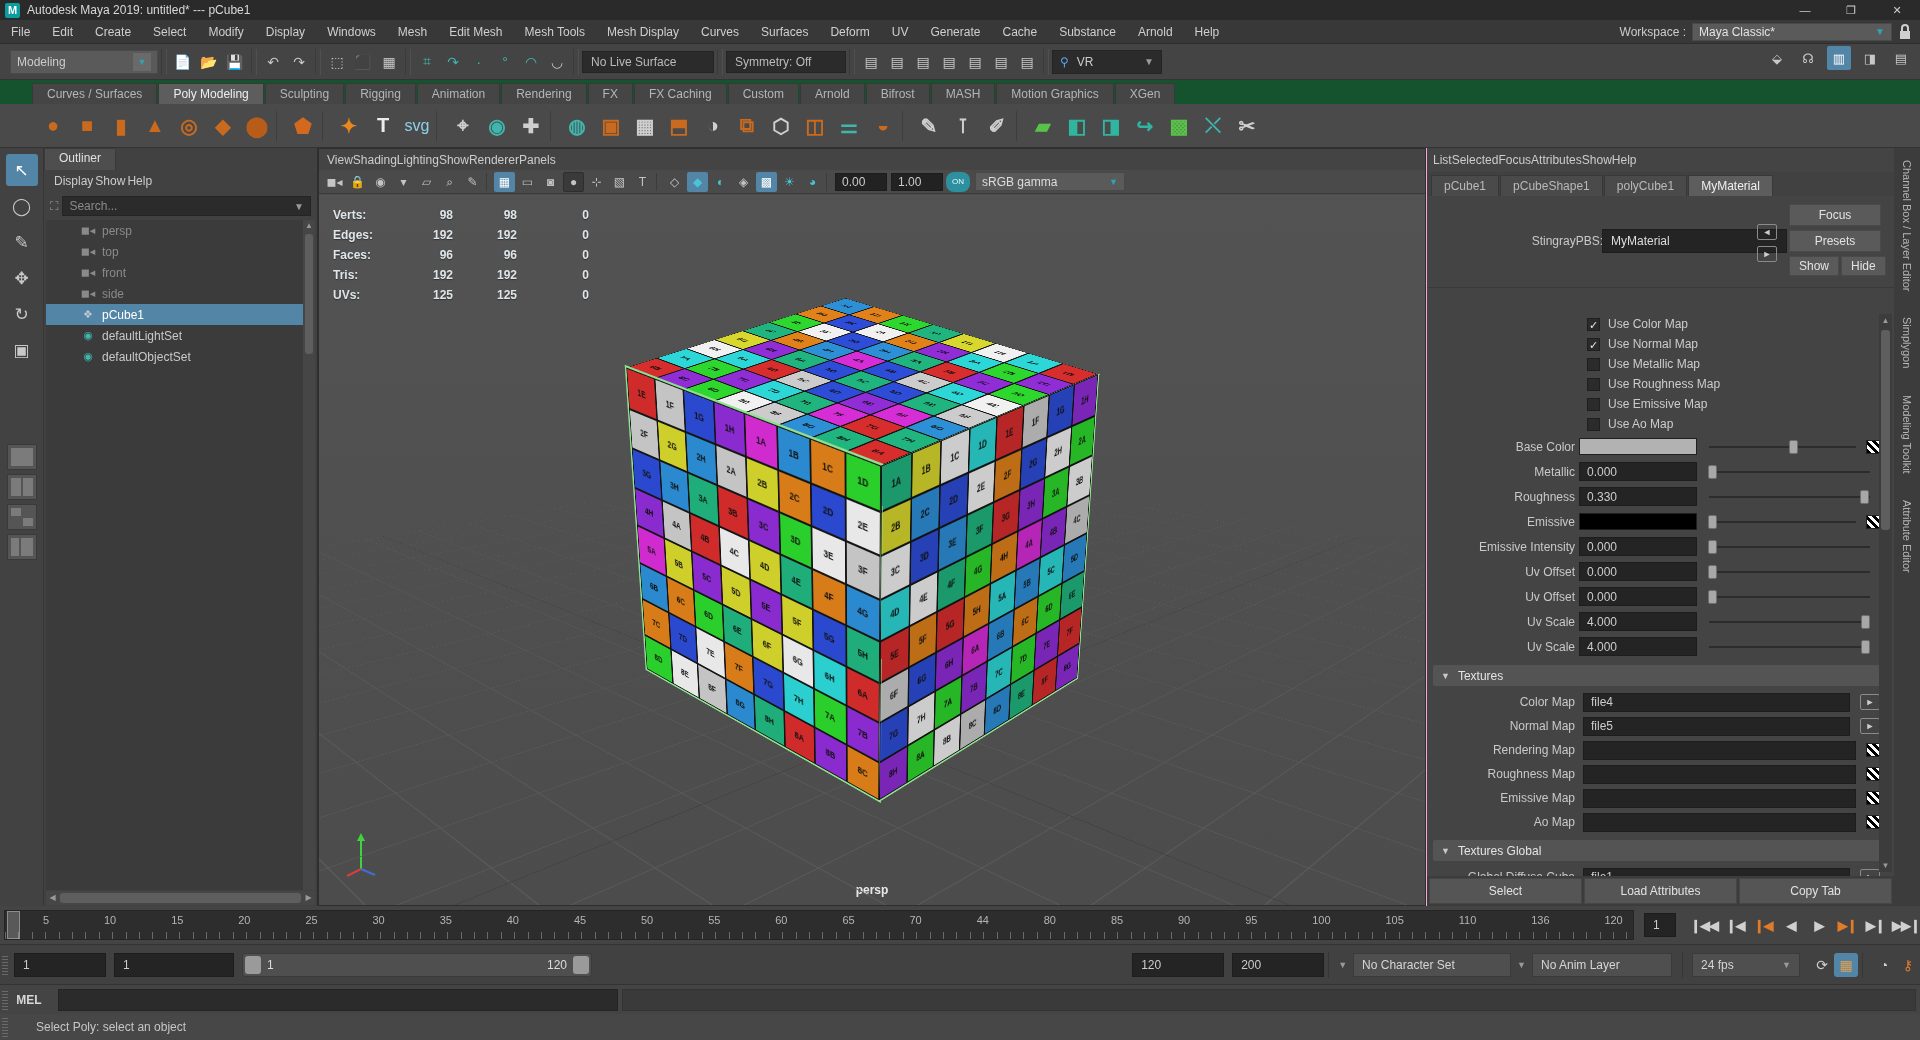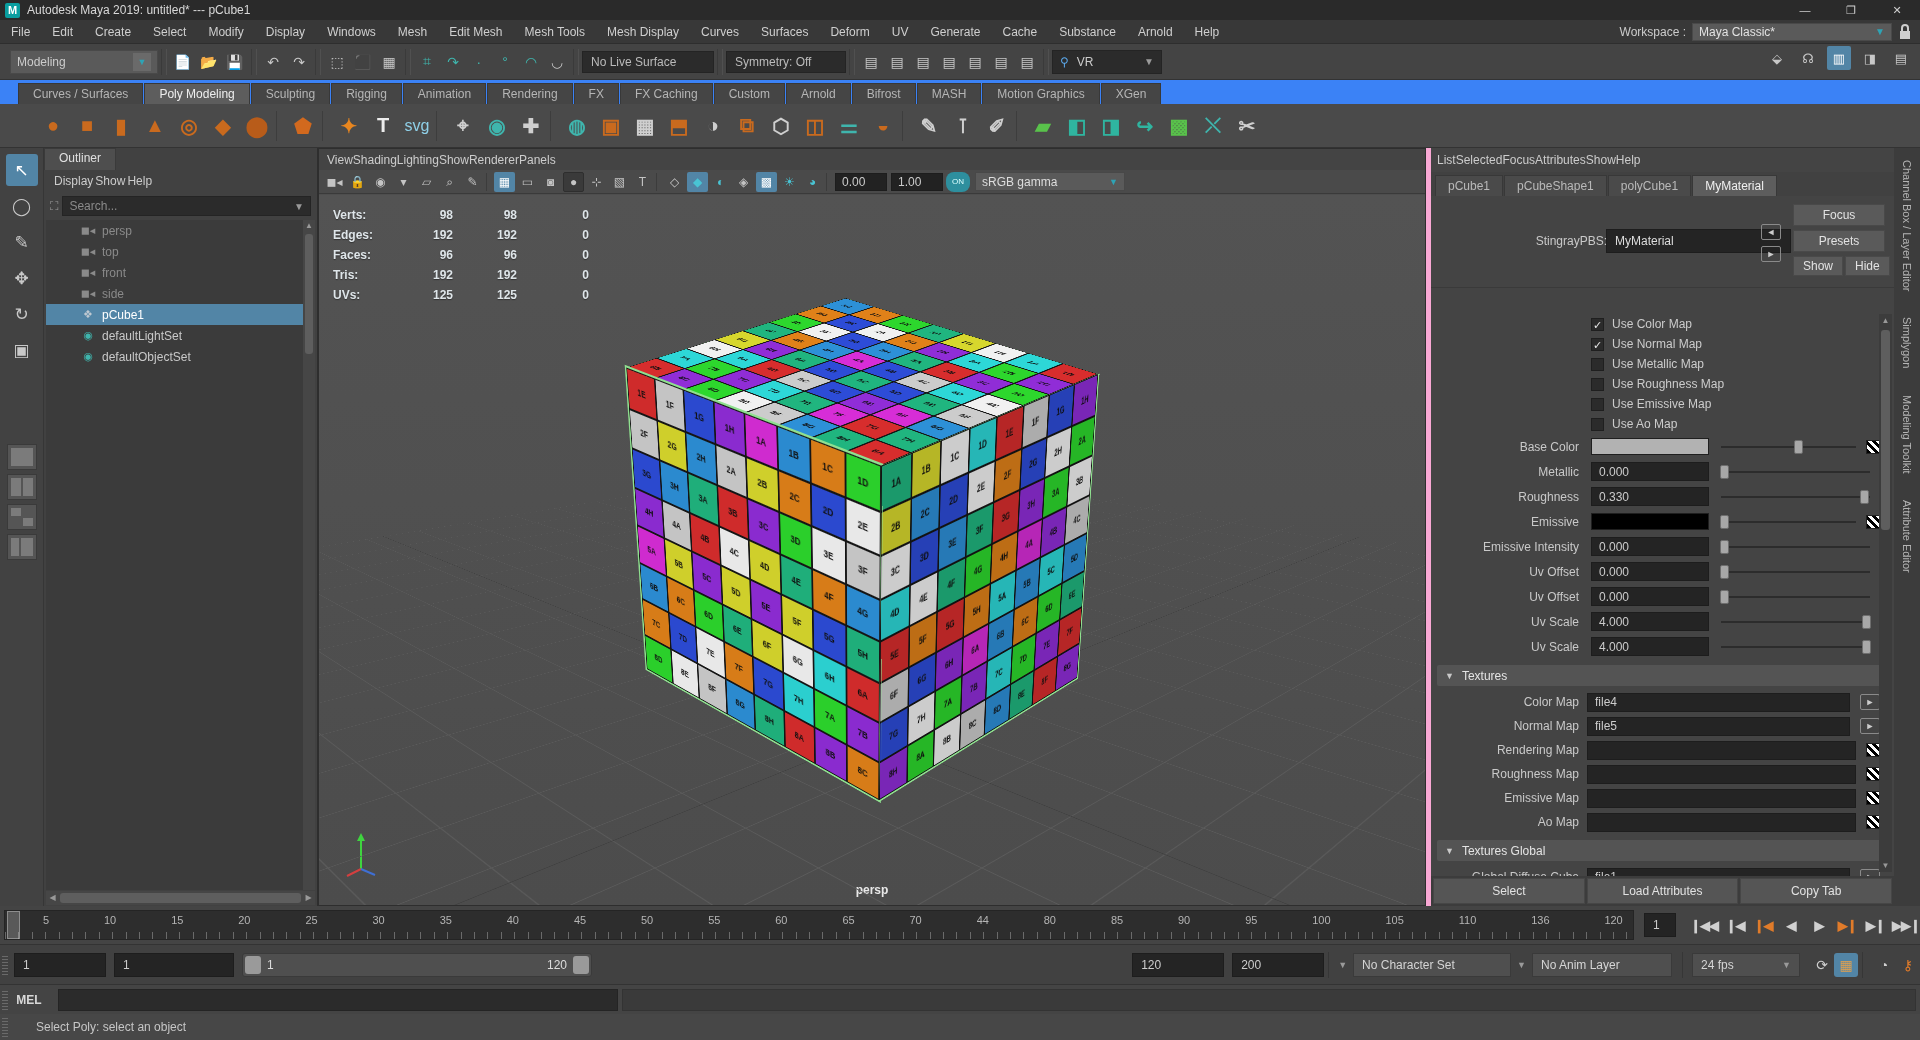--- a/index.html
+++ b/index.html
@@ -40,22 +40,22 @@
     display:flex; align-items:center; padding:0 6px; }
   #mode-select .arrow { margin-left:auto; width:18px; height:18px; background:#6a6a6a; color:#2fa3b5;
     text-align:center; line-height:18px; font-size:9px; }
   #vr-field { width:110px; height:24px; background:#2b2b2b; border:1px solid #242424;
     display:flex; align-items:center; gap:8px; padding:0 7px; }
   #vr-field .arrow { margin-left:auto; color:#9a9a9a; font-size:10px; }
   #sidebar-toggles { position:absolute; right:6px; top:46px; display:flex; gap:5px; }
   #sidebar-toggles .sl-icon { font-size:13px; }
 
   
-  #shelf-tabs { position:absolute; left:0; top:80px; width:1920px; height:24px; background:#3b82f6;
-    display:flex; align-items:flex-end; padding-left:18px; }
+  #shelf-tabs { position:absolute; left:0; top:80px; width:1920px; height:24px; background:#14532d;
+    display:flex; align-items:flex-end; padding-left:32px; }
   .shelf-tab { padding:3px 14px; color:#b5b5b5; background:#454545; border:1px solid #383838;
     border-bottom:none; margin-right:1px; font-size:12px; }
   .shelf-tab.active { background:#5d5d5d; color:#eee; }
   #shelf-icons { position:absolute; left:0; top:104px; width:1920px; height:44px; background:#4a4a4a;
     display:flex; align-items:center; padding-left:36px; border-bottom:1px solid #333; }
   .shelf-icon { width:34px; height:34px; display:flex; align-items:center; justify-content:center;
     font-size:20px; font-weight:bold; border-radius:3px; }
   .shelf-icon.small-label { font-size:16px; font-weight:normal; }
   .shelf-sep { width:8px; height:30px; margin:0 2px; border-left:1px solid #3d3d3d; }
 
@@ -136,21 +136,21 @@
   .cube-cell { border:1px solid #151515; display:flex; align-items:center; justify-content:center;
     font-size:9px; font-weight:bold; color:#101010; overflow:hidden; }
   .fright .cube-cell { filter:brightness(.88); }
   .ftop .cube-cell { filter:brightness(1.04); }
   #axis-gizmo { position:absolute; left:22px; bottom:28px; }
   #persp-label { position:absolute; left:50%; bottom:8px; transform:translateX(-50%);
     color:#e8e8e8; font-weight:bold; font-size:12px; }
 
   
   #attr-editor { position:absolute; left:1426px; top:148px; width:468px; height:758px; background:#444444;
-    border-left:5px solid #f9a8d4; display:flex; flex-direction:column; }
+    border-left:1px solid #f9a8d4; display:flex; flex-direction:column; }
   #ae-menus { height:24px; display:flex; align-items:center; padding-left:6px; }
   #ae-tabs { height:24px; display:flex; align-items:flex-end; padding-left:4px; background:#414141; }
   .ae-tab { padding:3px 12px; background:#4a4a4a; color:#b9b9b9; border:1px solid #383838; border-bottom:none; margin-right:1px; font-size:12px; }
   .ae-tab.active { background:#5d5d5d; color:#f0f0f0; }
   #ae-header { height:92px; position:relative; border-bottom:1px solid #3a3a3a; }
   #ae-nodetype { position:absolute; left:76px; top:38px; width:100px; text-align:right; color:#c9c9c9; }
   #ae-nodename { position:absolute; left:175px; top:33px; width:185px; height:24px; background:#242424;
     border:1px solid #1d1d1d; color:#ddd; display:flex; align-items:center; padding:0 8px; }
   .ae-swapbtn { position:absolute; width:20px; height:16px; border:1px solid #8a8a8a; border-radius:2px;
     color:#ccc; font-size:9px; text-align:center; line-height:14px; }
@@ -158,21 +158,21 @@
     border:1px solid #494949; color:#e2e2e2; display:flex; align-items:center; justify-content:center; }
   #ae-btn-focus { top:8px; }
   #ae-btn-presets { top:34px; }
   #ae-showhide { position:absolute; left:362px; top:60px; display:flex; gap:2px; }
   #ae-showhide div { padding:2px 9px; background:#5a5a5a; border:1px solid #494949; color:#e2e2e2; }
   #ae-scroll { flex:1; position:relative; overflow:hidden; padding-top:26px; }
   .ae-check-row { height:20px; display:flex; align-items:center; padding-left:160px; gap:8px; }
   .ae-checkbox { width:13px; height:13px; background:#2b2b2b; border:1px solid #1f1f1f; color:#e8e8e8;
     font-size:11px; line-height:12px; text-align:center; }
   .ae-slider-row { height:25px; display:flex; align-items:center; padding-right:14px; }
-  .ae-slider-row .lbl { width:148px; text-align:right; margin-right:12px; color:#c9c9c9; white-space:nowrap; }
+  .ae-slider-row .lbl { width:148px; text-align:right; margin-right:4px; color:#c9c9c9; white-space:nowrap; }
   .ae-swatch { width:118px; height:17px; border:1px solid #1f1f1f; }
   .ae-valfield { width:118px; height:19px; background:#242424; border:1px solid #1d1d1d; color:#ccc;
     display:flex; align-items:center; padding:0 7px; }
   .ae-track { flex:1; height:2px; background:#2c2c2c; margin:0 10px 0 12px; position:relative; }
   .ae-handle { position:absolute; top:-6px; width:9px; height:14px; background:#a8a8a8; border:1px solid #6e6e6e; border-radius:2px; }
   .ae-checker { width:14px; height:14px; background:
       linear-gradient(45deg,#fff 25%,#000 25%,#000 50%,#fff 50%,#fff 75%,#000 75%); background-size:8px 8px;
       border:1px solid #222; }
   .ae-section { height:21px; margin:6px 10px 4px 6px; background:#545454; border-radius:2px;
     display:flex; align-items:center; gap:8px; padding-left:8px; color:#e4e4e4; }

